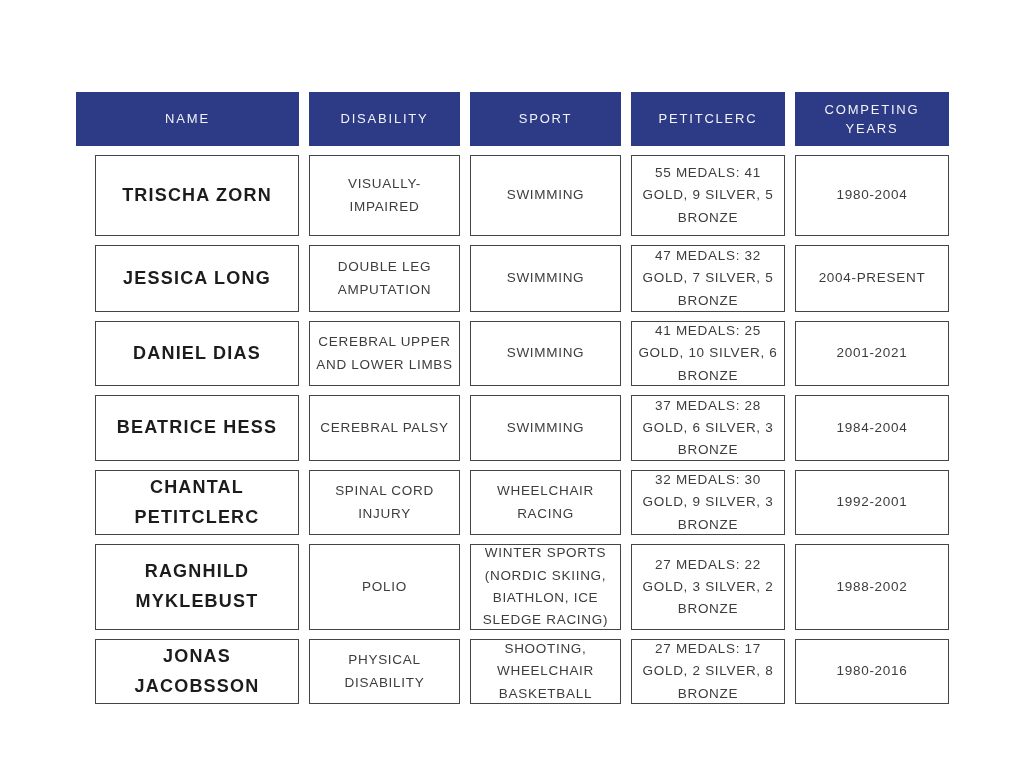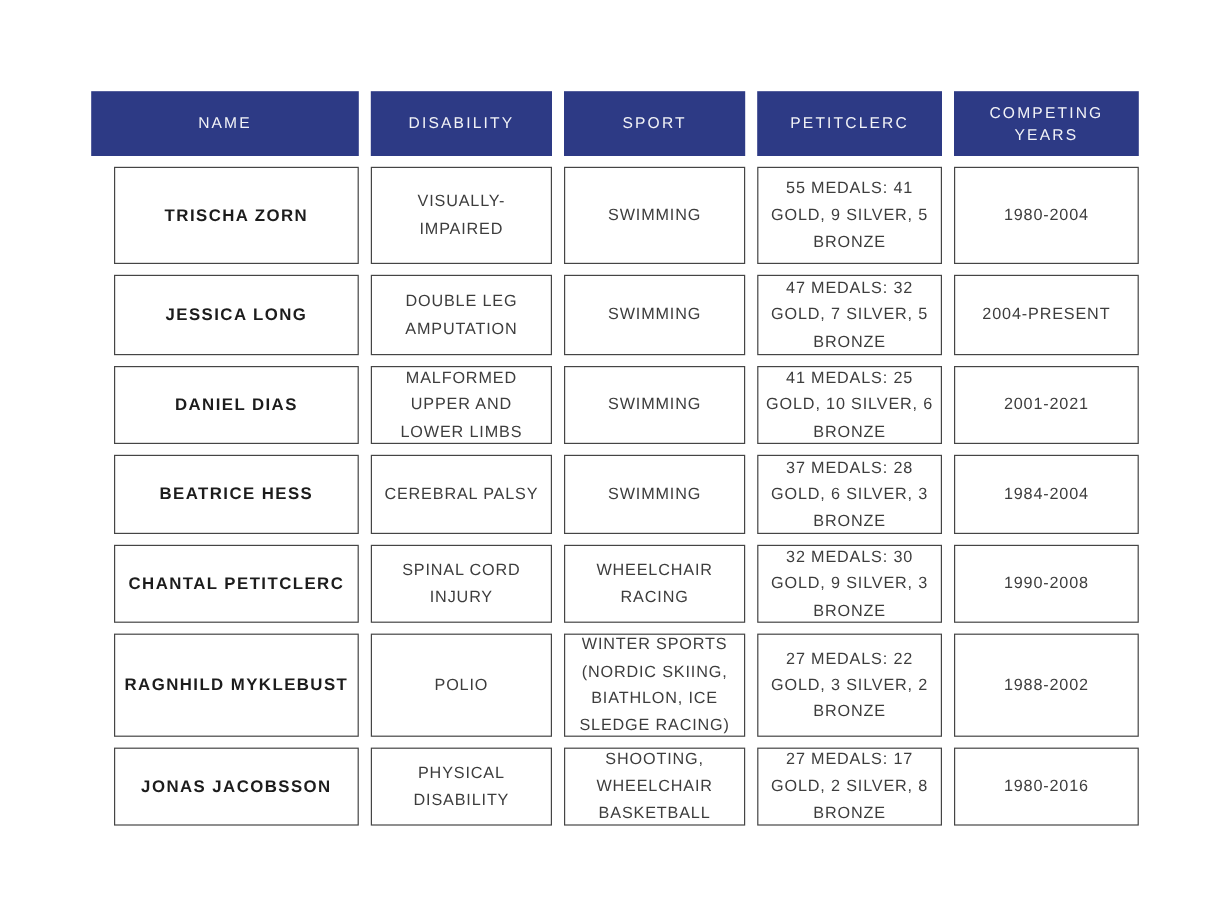--- a/index.html
+++ b/index.html
@@ -7,21 +7,21 @@
     --header-text:#f2f3f7;
     --cell-border:#454545;
     --name-text:#1c1c1c;
     --body-text:#3d3d3d;
     --page-bg:#ffffff;
   }
   *{box-sizing:border-box;margin:0;padding:0;}
   html,body{width:1024px;height:768px;background:var(--page-bg);overflow:hidden;}
   body{font-family:"Liberation Sans", sans-serif;}
   .table-wrap{
-    position:absolute;left:76px;top:76px;
+    position:absolute;left:76px;top:92px;
     display:grid;
     grid-template-columns:223px 151px 151px 154px 154px;
     grid-template-rows:54px 81px 67px 65px 66px 65px 86px 65px;
     column-gap:10px;row-gap:9px;
   }
   .row{display:contents;}
   .th{
     background:var(--header-bg);
     color:var(--header-text);
     display:flex;align-items:center;justify-content:center;
@@ -34,21 +34,21 @@
     border:1px solid var(--cell-border);
     color:var(--body-text);
     display:flex;align-items:center;justify-content:center;
     text-align:center;
     font-size:13.5px;letter-spacing:0.7px;line-height:1.65;
     padding:3px 4px;
   }
   .td.name{
     font-weight:bold;
     color:var(--name-text);
-    font-size:14px;letter-spacing:1.2px;margin-left:19px;
+    font-size:18px;letter-spacing:1.2px;margin-left:19px;
   }
 </style>
 </head>
 <body>
 
 <div class="table-wrap">
 
   <div class="row">
     <div class="th">NAME</div>
     <div class="th">DISABILITY</div>
@@ -68,40 +68,40 @@
   <div class="row">
     <div class="td name">JESSICA LONG</div>
     <div class="td">DOUBLE LEG AMPUTATION</div>
     <div class="td">SWIMMING</div>
     <div class="td">47 MEDALS: 32 GOLD, 7 SILVER, 5 BRONZE</div>
     <div class="td">2004-PRESENT</div>
   </div>
 
   <div class="row">
     <div class="td name">DANIEL DIAS</div>
-    <div class="td">MALFORMED UPPER AND LOWER LIMBS</div>
+    <div class="td">CEREBRAL UPPER AND LOWER LIMBS</div>
     <div class="td">SWIMMING</div>
     <div class="td">41 MEDALS: 25 GOLD, 10 SILVER, 6 BRONZE</div>
     <div class="td">2001-2021</div>
   </div>
 
   <div class="row">
     <div class="td name">BEATRICE HESS</div>
     <div class="td">CEREBRAL PALSY</div>
     <div class="td">SWIMMING</div>
     <div class="td">37 MEDALS: 28 GOLD, 6 SILVER, 3 BRONZE</div>
     <div class="td">1984-2004</div>
   </div>
 
   <div class="row">
     <div class="td name">CHANTAL PETITCLERC</div>
     <div class="td">SPINAL CORD INJURY</div>
     <div class="td">WHEELCHAIR RACING</div>
     <div class="td">32 MEDALS: 30 GOLD, 9 SILVER, 3 BRONZE</div>
-    <div class="td">1990-2008</div>
+    <div class="td">1992-2001</div>
   </div>
 
   <div class="row">
     <div class="td name">RAGNHILD MYKLEBUST</div>
     <div class="td">POLIO</div>
     <div class="td">WINTER SPORTS (NORDIC SKIING, BIATHLON, ICE SLEDGE RACING)</div>
     <div class="td">27 MEDALS: 22 GOLD, 3 SILVER, 2 BRONZE</div>
     <div class="td">1988-2002</div>
   </div>
 

